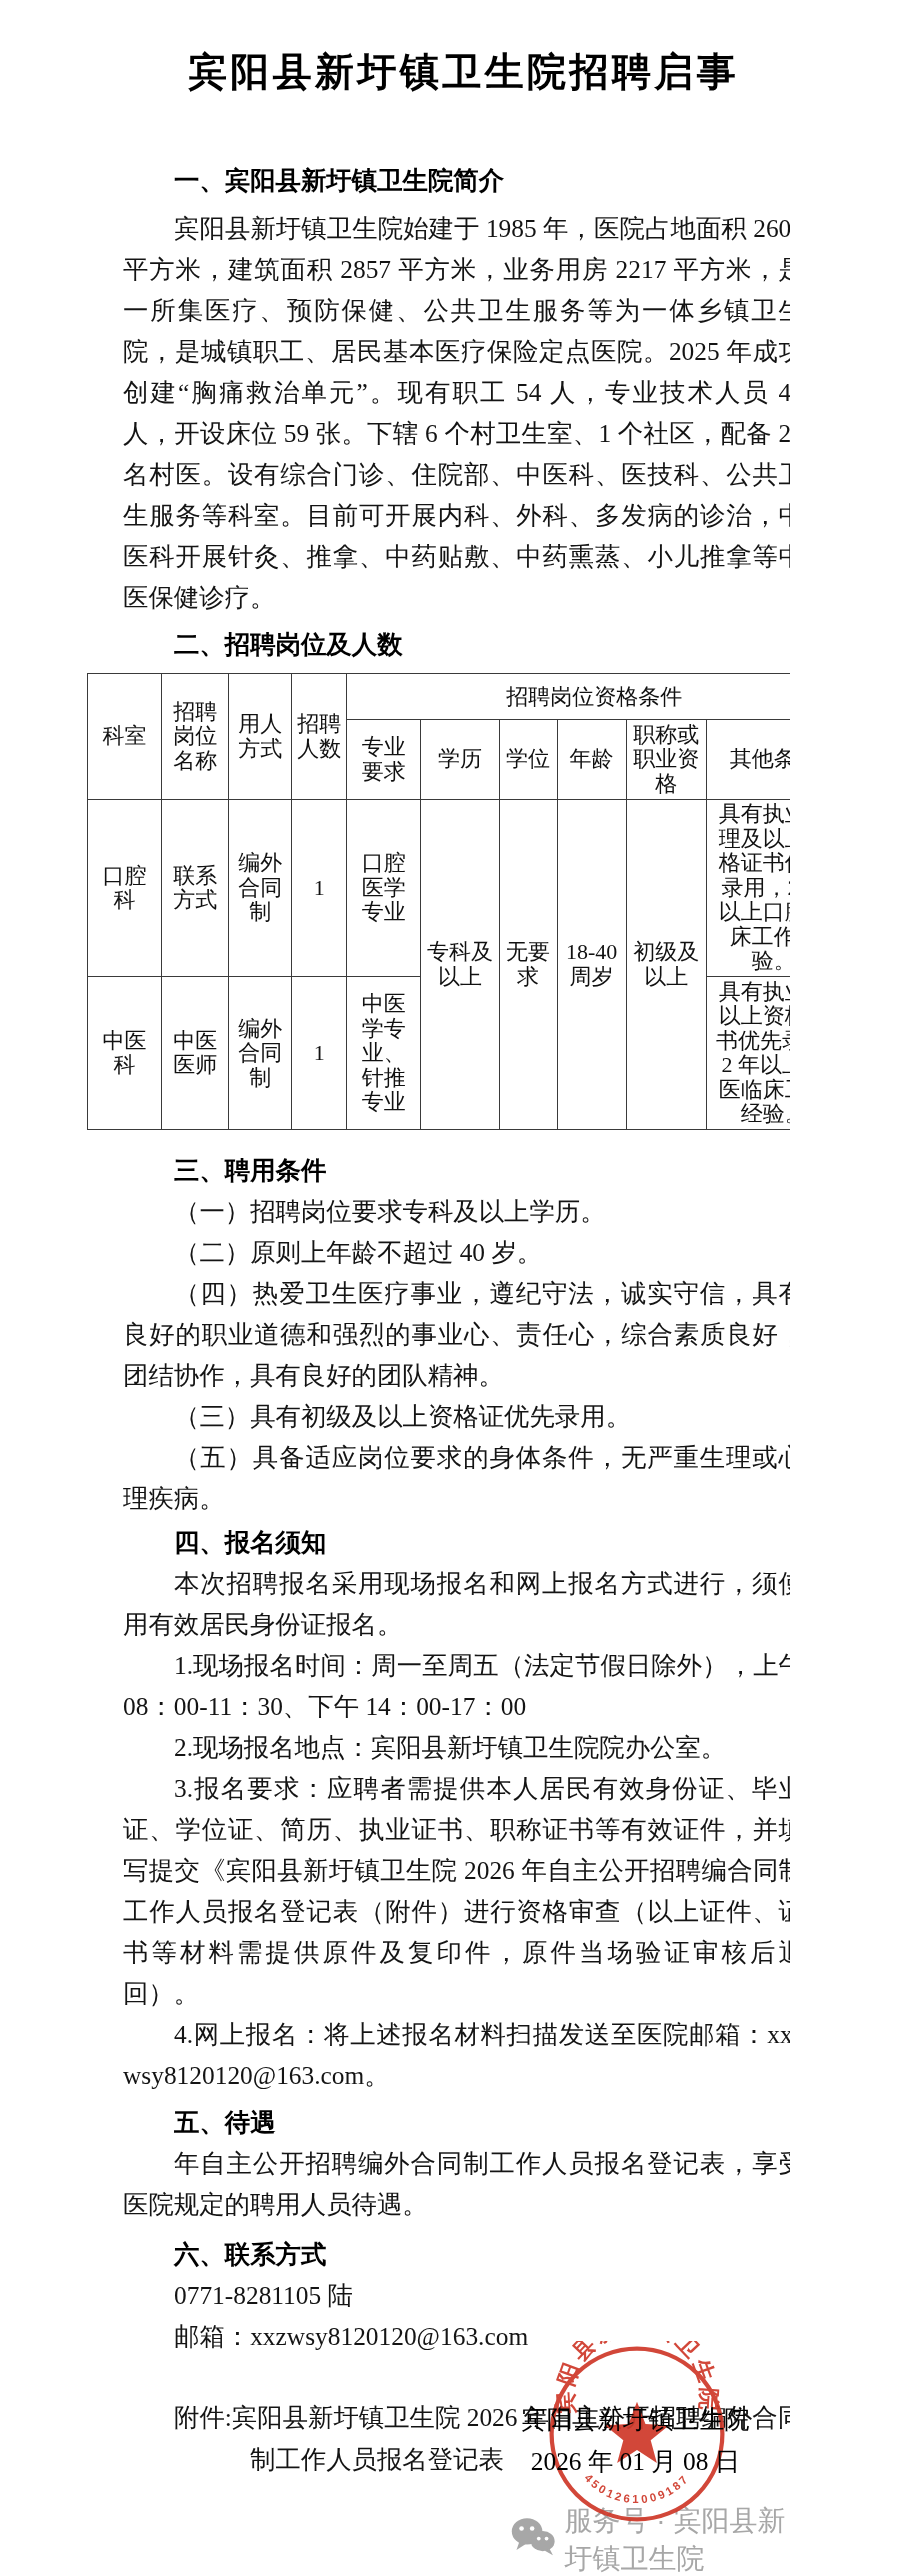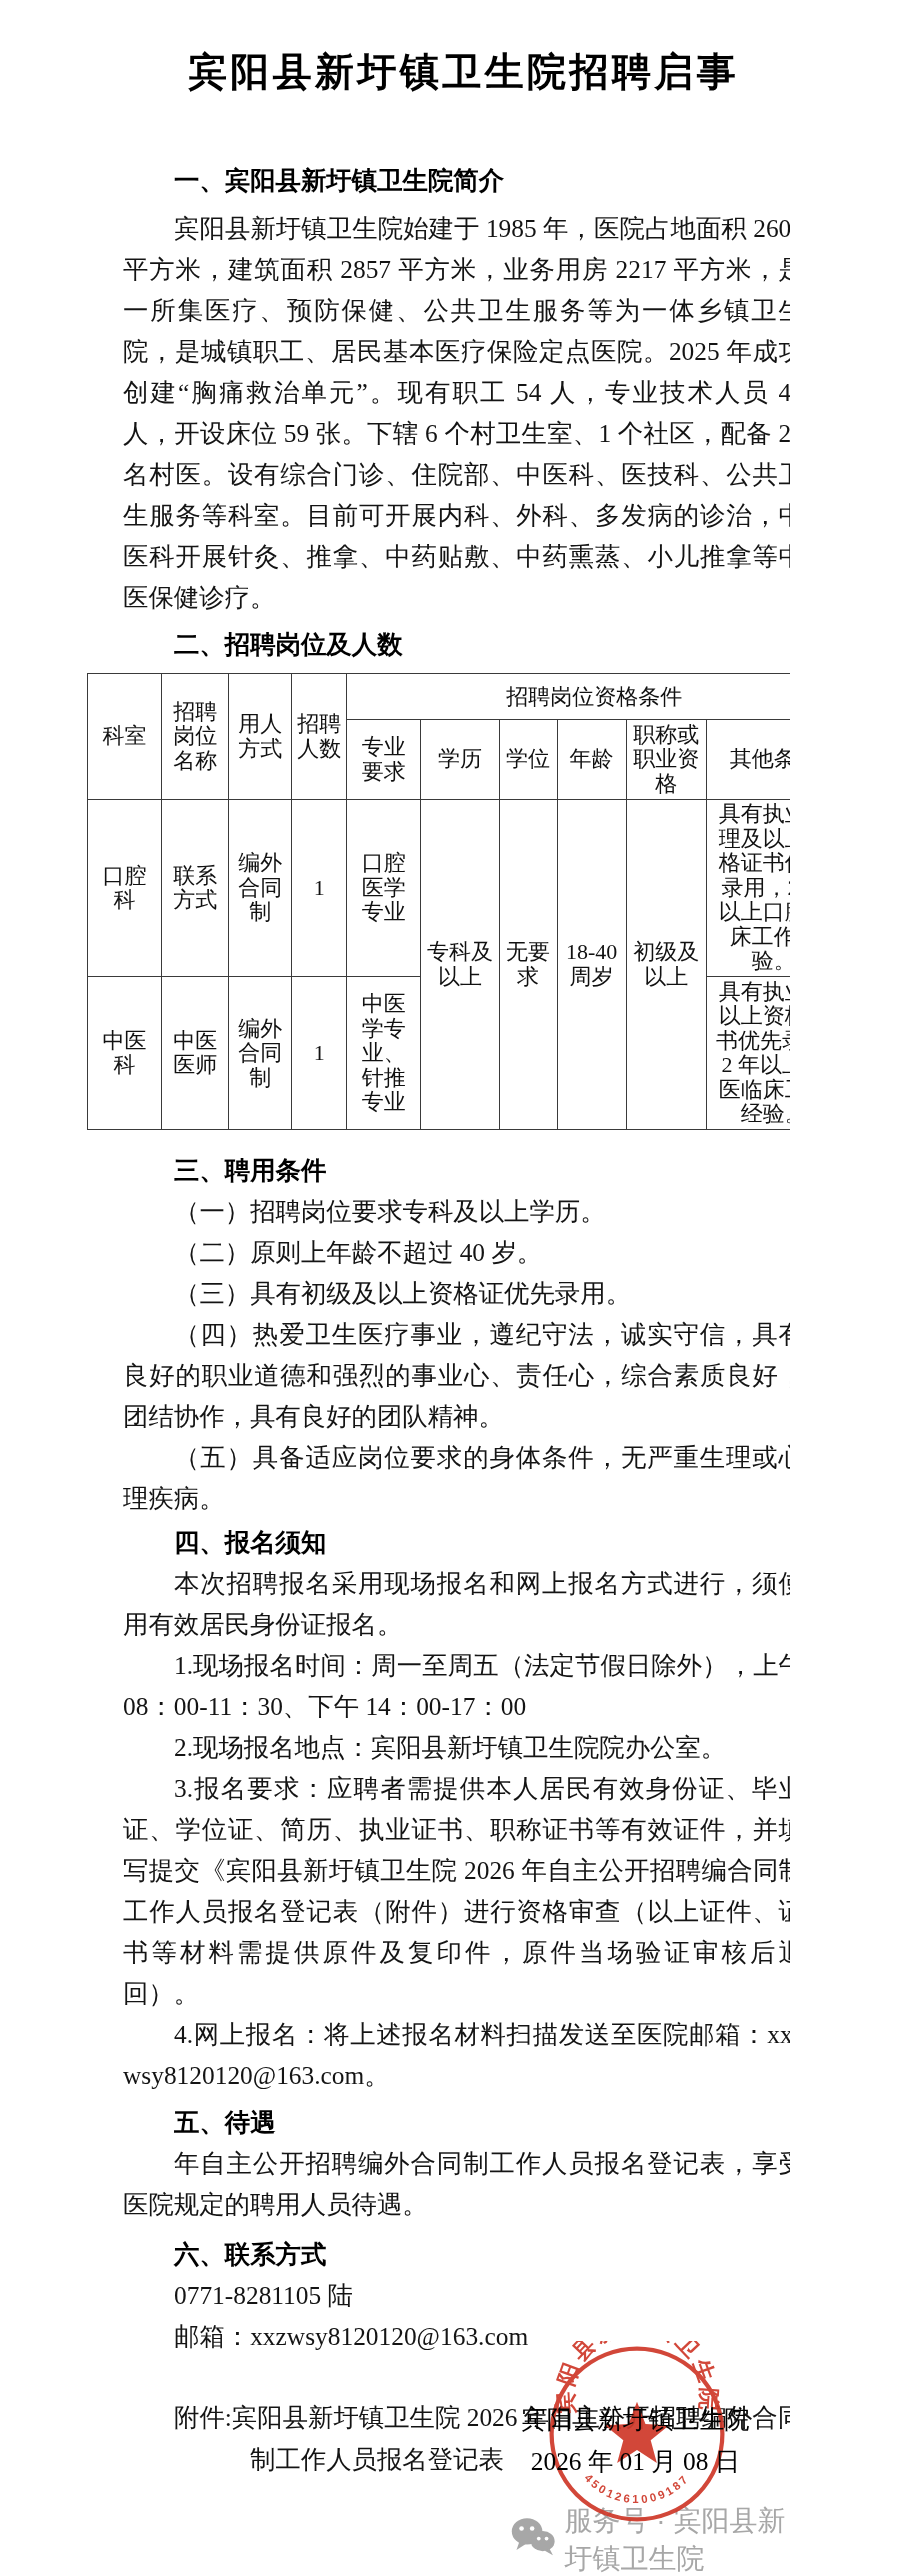--- a/index.html
+++ b/index.html
@@ -128,22 +128,22 @@
         <td>1</td>
         <td>中医学专业、针推专业</td>
         <td>具有执业及以上资格证书优先录用,2 年以上中医临床工作经验。</td>
       </tr>
     </tbody>
       </table>
 
     <div class="hd" id="h3">三、聘用条件</div>
     <p class="item">（一）招聘岗位要求专科及以上学历。</p>
     <p class="item">（二）原则上年龄不超过 40 岁。</p>
+    <p class="item">（四）热爱卫生医疗事业，遵纪守法，诚实守信，具有良好的职业道德和强烈的事业心、责任心，综合素质良好，团结协作，具有良好的团队精神。</p>
     <p class="item">（三）具有初级及以上资格证优先录用。</p>
-    <p class="item">（四）热爱卫生医疗事业，遵纪守法，诚实守信，具有良好的职业道德和强烈的事业心、责任心，综合素质良好，团结协作，具有良好的团队精神。</p>
     <p class="item">（五）具备适应岗位要求的身体条件，无严重生理或心理疾病。</p>
 
     <div class="hd" id="h4">四、报名须知</div>
     <p class="para">本次招聘报名采用现场报名和网上报名方式进行，须使用有效居民身份证报名。</p>
     <p class="item">1.现场报名时间：周一至周五（法定节假日除外），上午08：00-11：30、下午 14：00-17：00</p>
     <p class="item">2.现场报名地点：宾阳县新圩镇卫生院院办公室。</p>
     <p class="item">3.报名要求：应聘者需提供本人居民有效身份证、毕业证、学位证、简历、执业证书、职称证书等有效证件，并填写提交《宾阳县新圩镇卫生院 2026 年自主公开招聘编合同制工作人员报名登记表（附件）进行资格审查（以上证件、证书等材料需提供原件及复印件，原件当场验证审核后退回）。</p>
     <p class="item">4.网上报名：将上述报名材料扫描发送至医院邮箱：xxzwsy8120120@163.com。</p>
 
     <div class="hd" id="h5">五、待遇</div>

